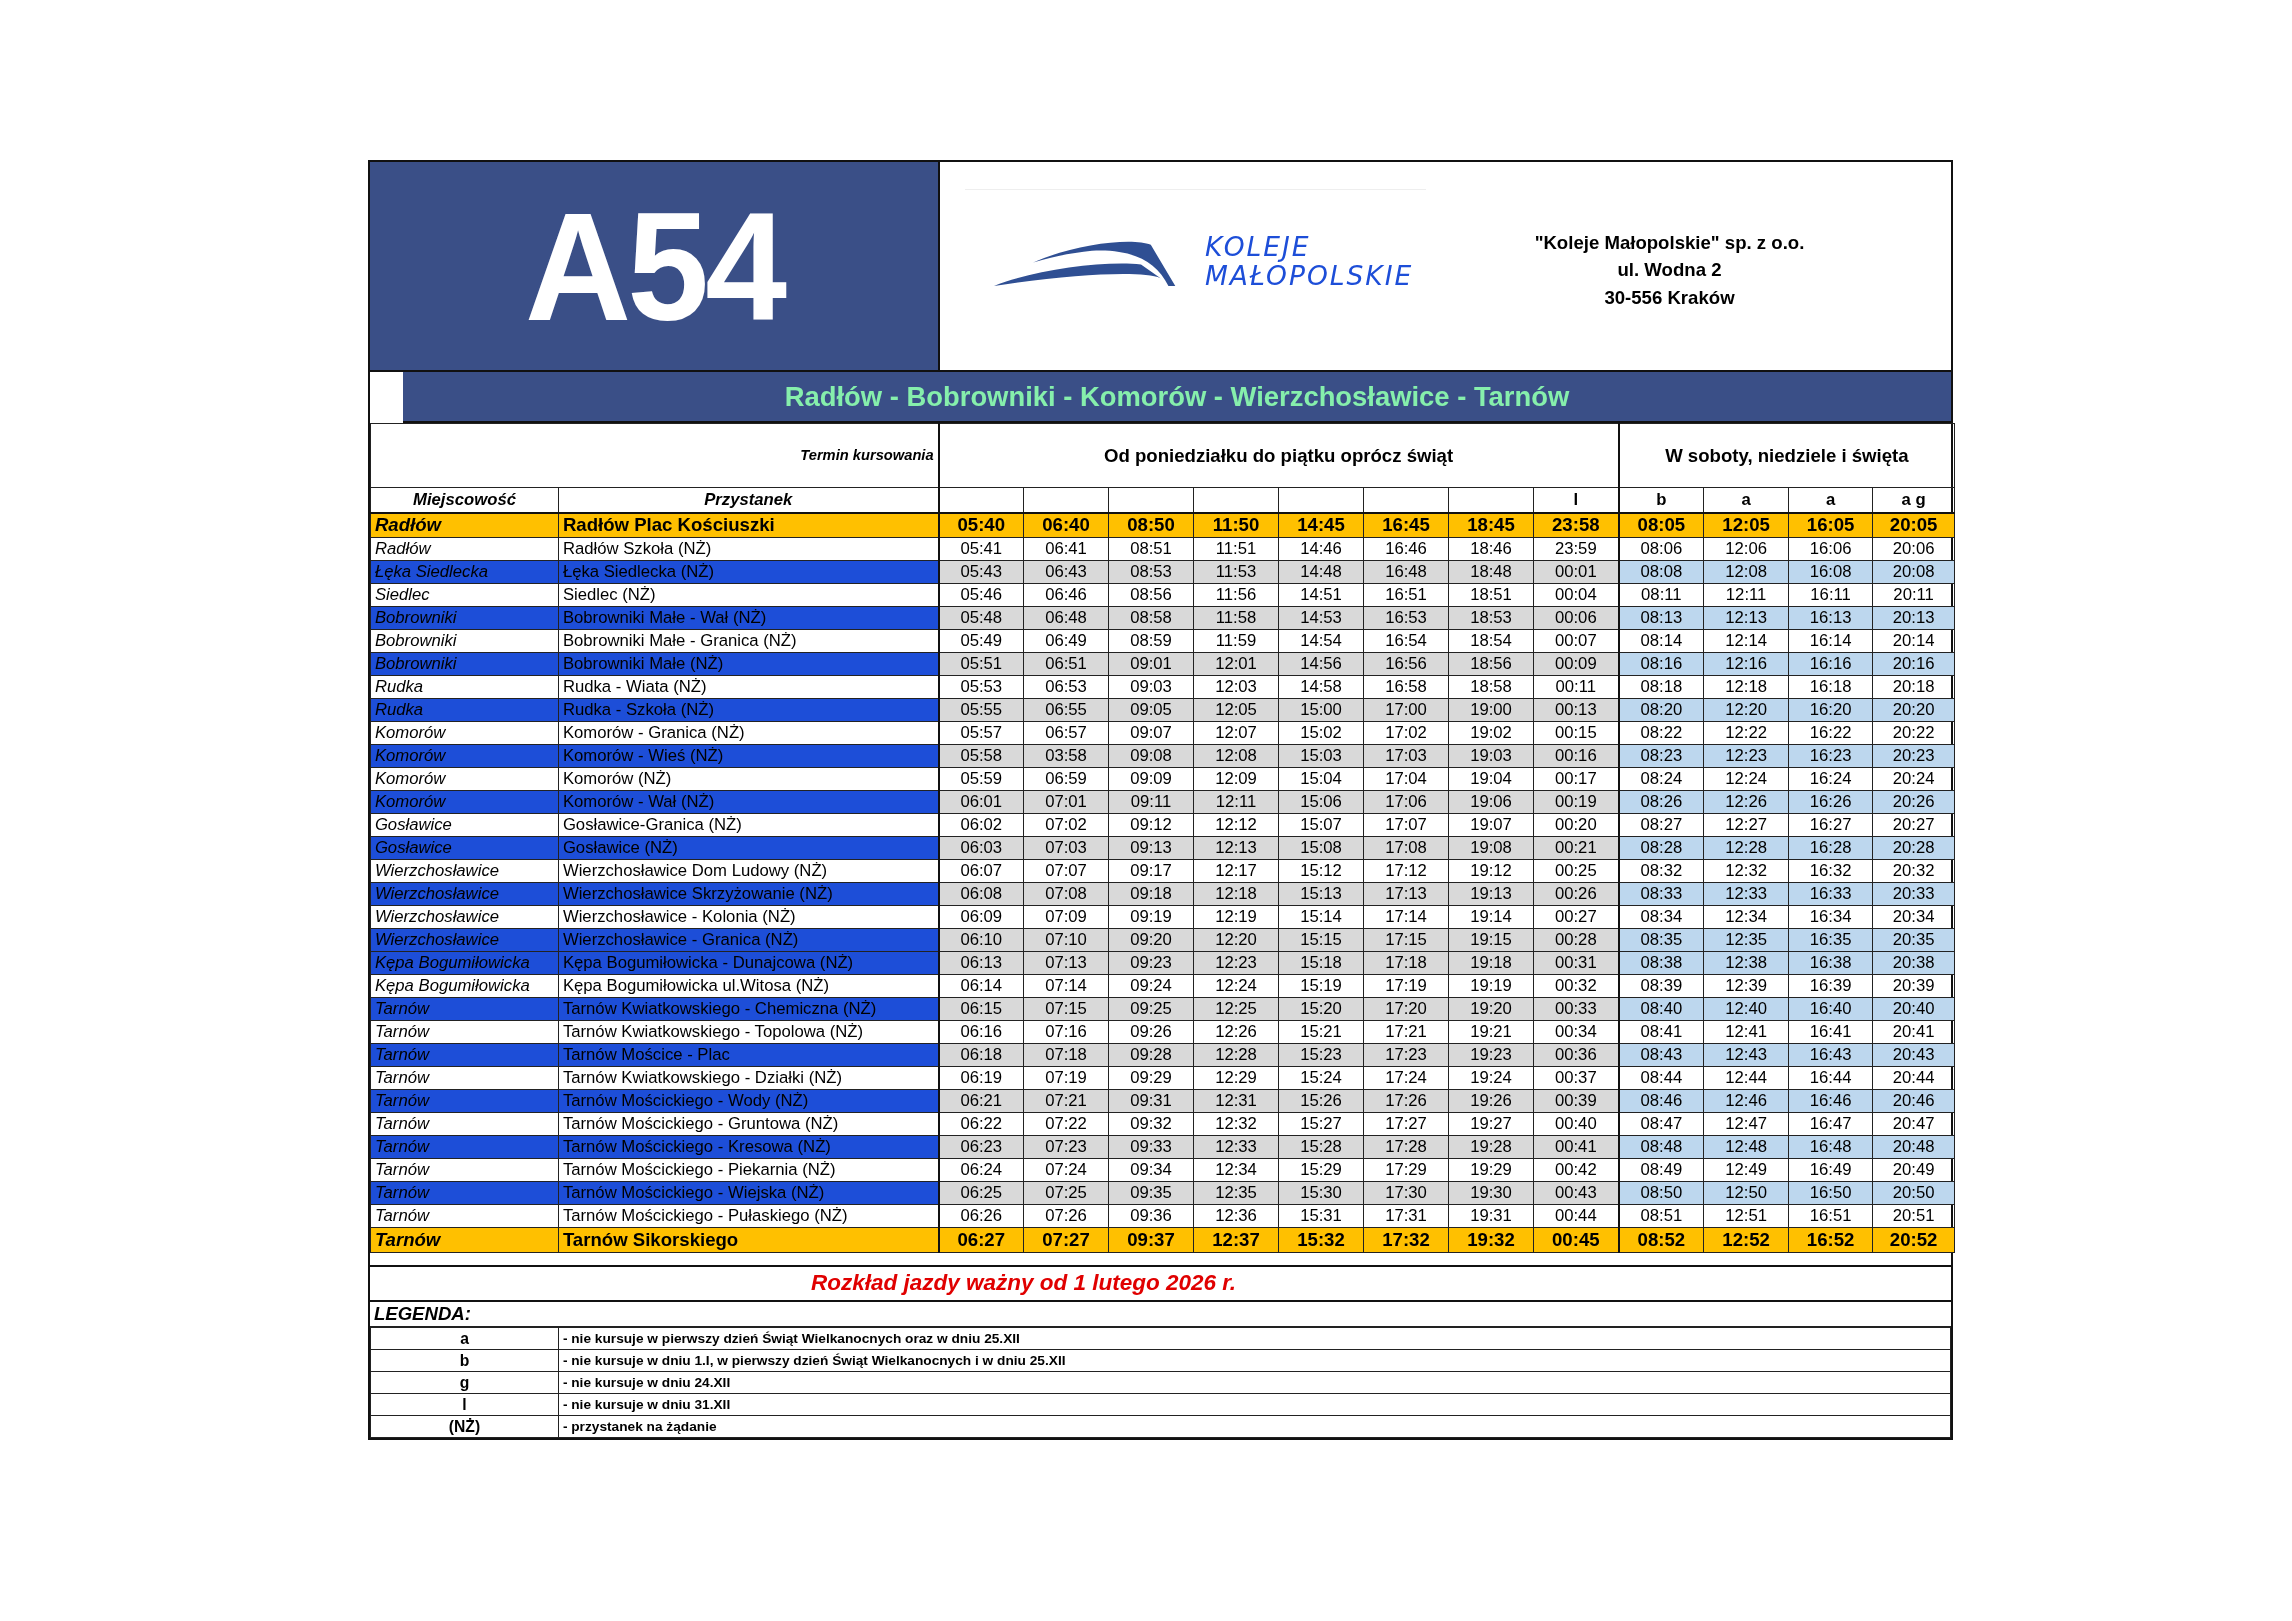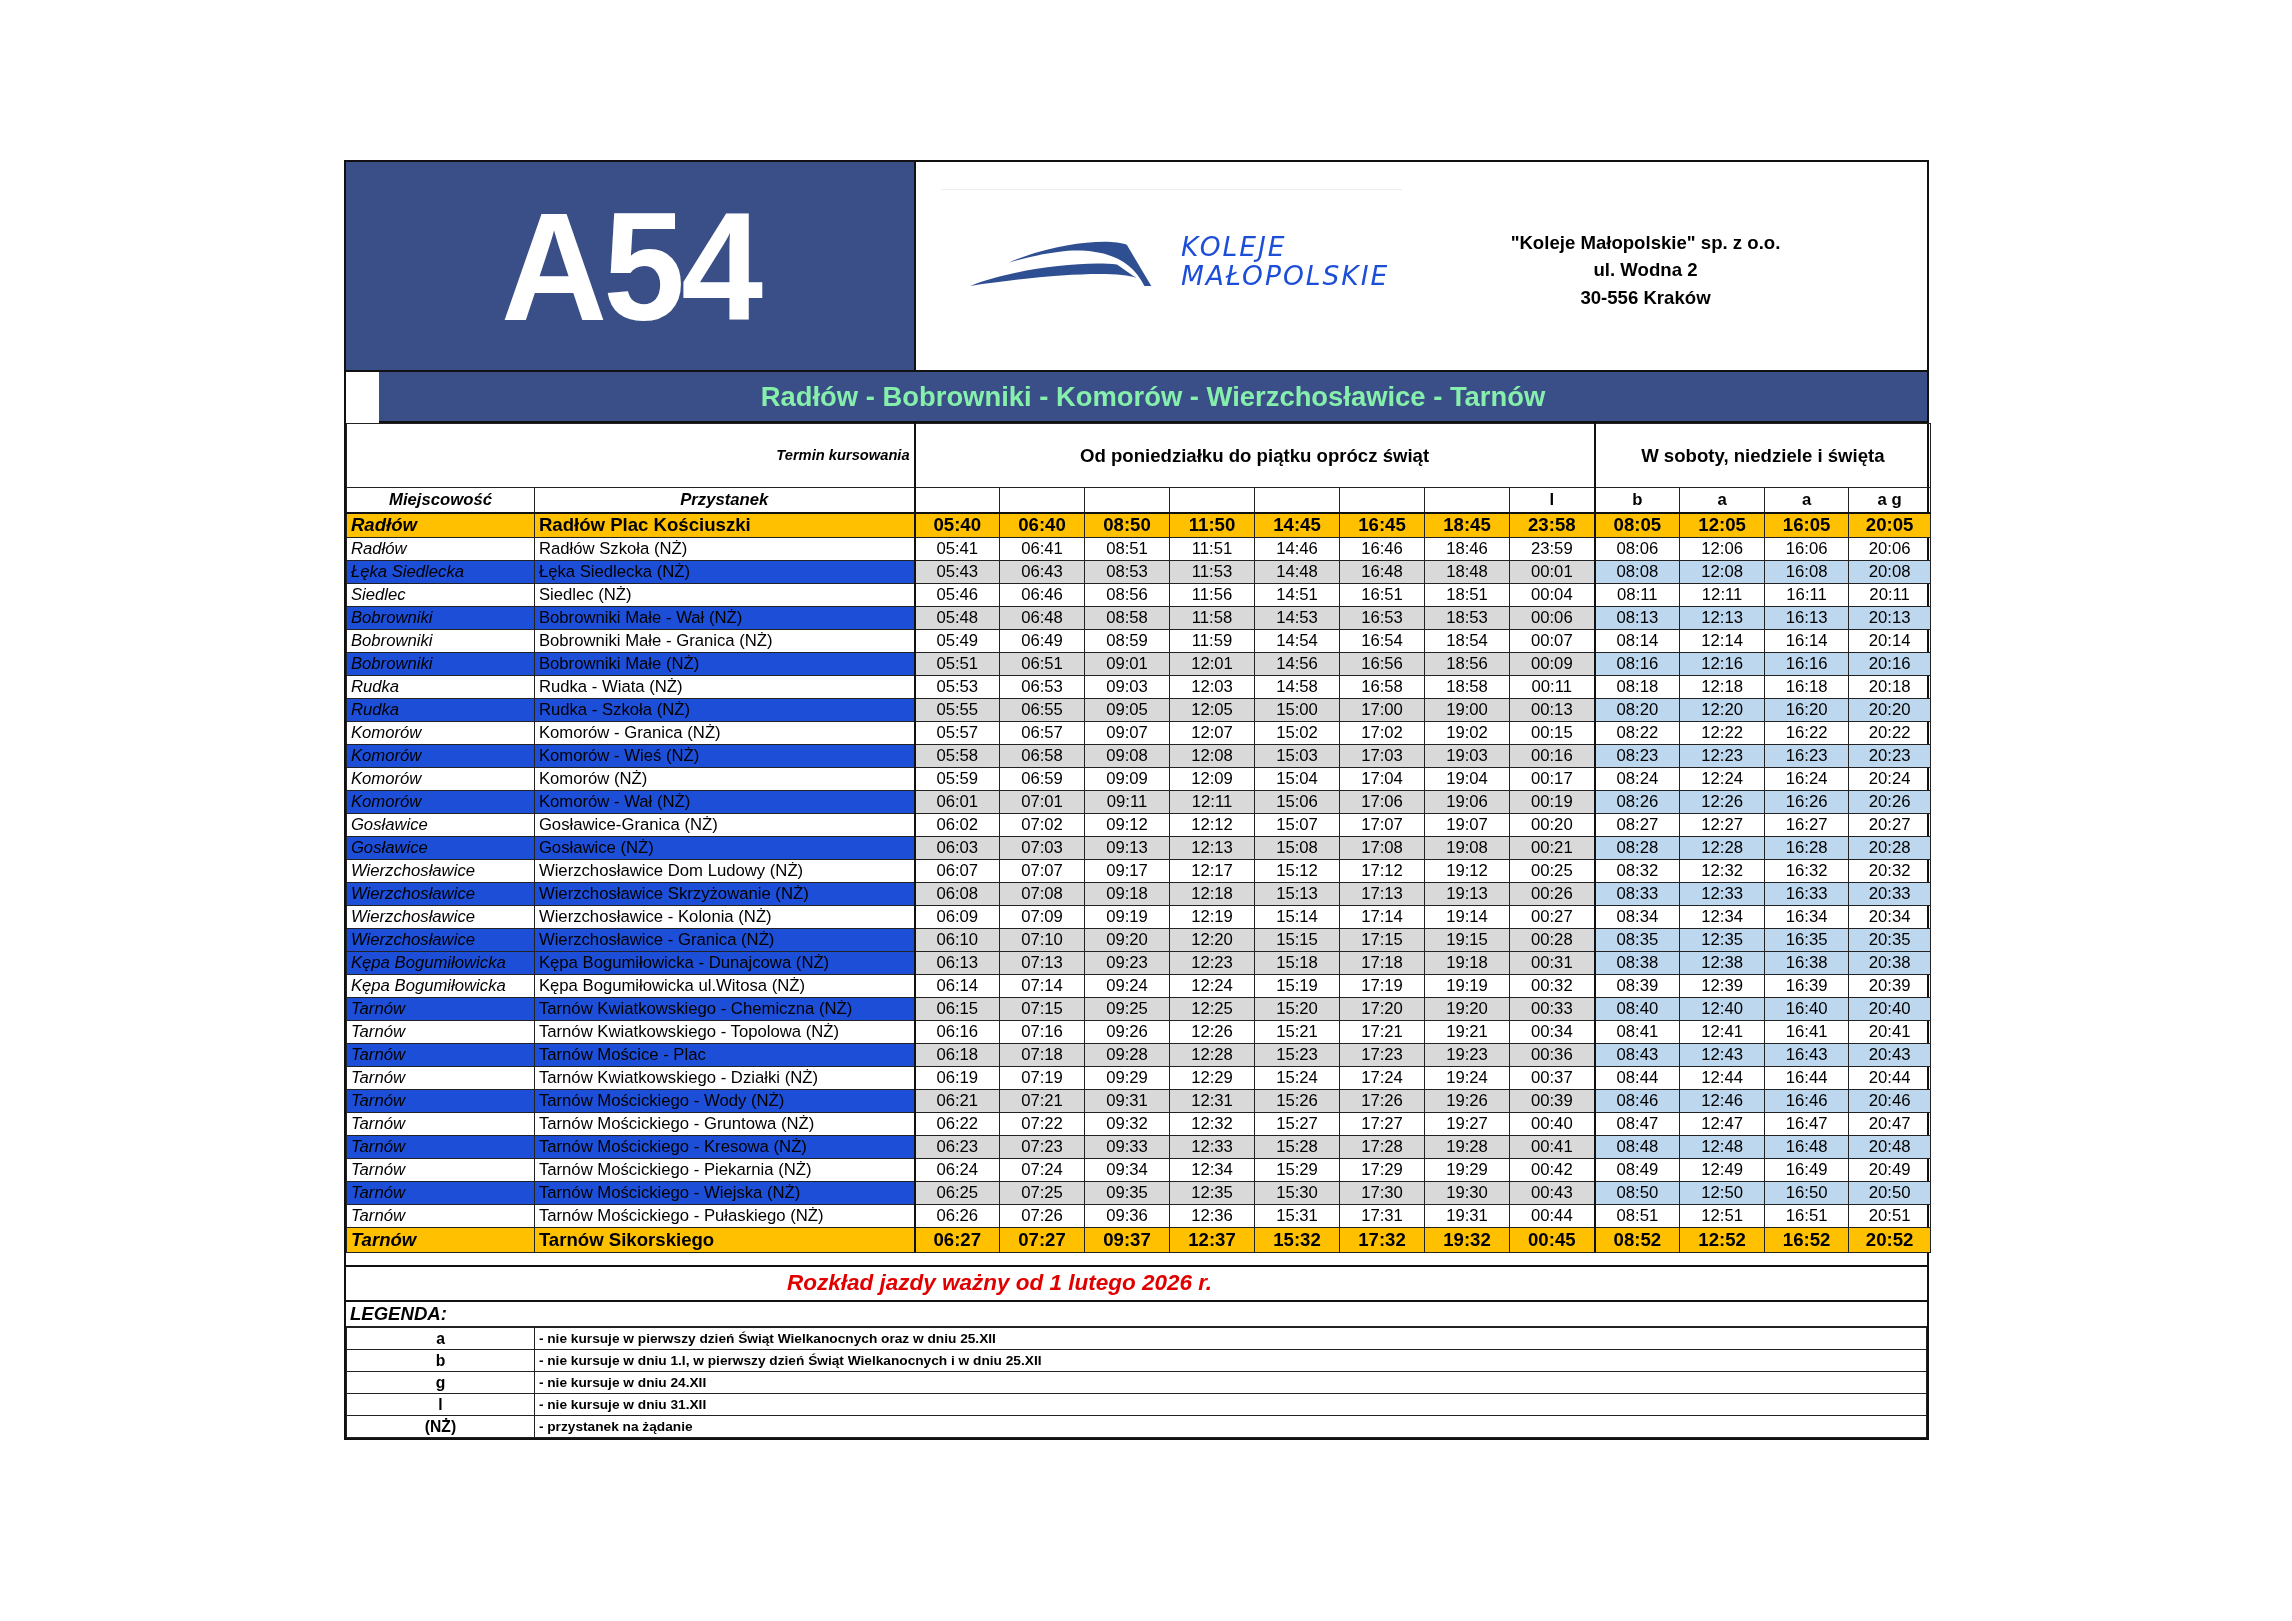--- a/index.html
+++ b/index.html
@@ -1,17 +1,17 @@
 <!DOCTYPE html>
 <html><head>
 <meta charset="utf-8">
 <style>
   html, body { margin:0; padding:0; background:#ffffff; }
   body { width:2293px; height:1621px; position:relative; font-family:"Liberation Sans", sans-serif; color:#000; }
-  .sheet { position:absolute; left:344px; top:160px; width:1585px; border:2.9px solid #111; box-sizing:border-box; background:#fff; }
+  .sheet { position:absolute; left:368px; top:160px; width:1585px; border:2.9px solid #111; box-sizing:border-box; background:#fff; }
   .hdr { display:flex; height:208px; border-bottom:2.9px solid #111; }
   .route-badge { width:568px; background:#3a4f87; border-right:2.9px solid #111; display:flex; align-items:center; justify-content:center; }
   .route-badge span { color:#fff; font-weight:bold; font-size:147px; letter-spacing:-3.9px; font-family:"Liberation Sans", sans-serif; transform:scaleY(1.05); }
   .hdr-right { flex:1; position:relative; }
   .logo { position:absolute; left:54px; top:69px; display:flex; align-items:center; }
   .logo svg { display:block; }
   .logo-text { margin-left:15px; color:#1d4ed8; font-style:italic; font-size:26.5px; line-height:29px; letter-spacing:2px; font-family:"DejaVu Sans", sans-serif; }
   .logo-rule { position:absolute; left:24.5px; top:27.4px; width:461px; height:1px; background:#eee; }
   .address { position:absolute; left:568px; top:67px; width:323px; text-align:center; font-weight:bold; font-size:18.6px; line-height:27.4px; }
   .route-title { height:49px; background:#3a4f87; color:#86efac; font-weight:bold; font-size:27.4px; display:flex; align-items:center; justify-content:center; border-bottom:2.9px solid #111;margin-left:33px; }
@@ -259,21 +259,21 @@
           <td class="time w sep-r">00:15</td>
           <td class="time we">08:22</td>
           <td class="time we">12:22</td>
           <td class="time we">16:22</td>
           <td class="time we">20:22</td>
         </tr>
         <tr class="alt">
           <td class="town">Komorów</td>
           <td class="stop sep-r">Komorów - Wieś (NŻ)</td>
           <td class="time w">05:58</td>
-          <td class="time w">06:58</td>
+          <td class="time w">03:58</td>
           <td class="time w">09:08</td>
           <td class="time w">12:08</td>
           <td class="time w">15:03</td>
           <td class="time w">17:03</td>
           <td class="time w">19:03</td>
           <td class="time w sep-r">00:16</td>
           <td class="time we">08:23</td>
           <td class="time we">12:23</td>
           <td class="time we">16:23</td>
           <td class="time we">20:23</td>

